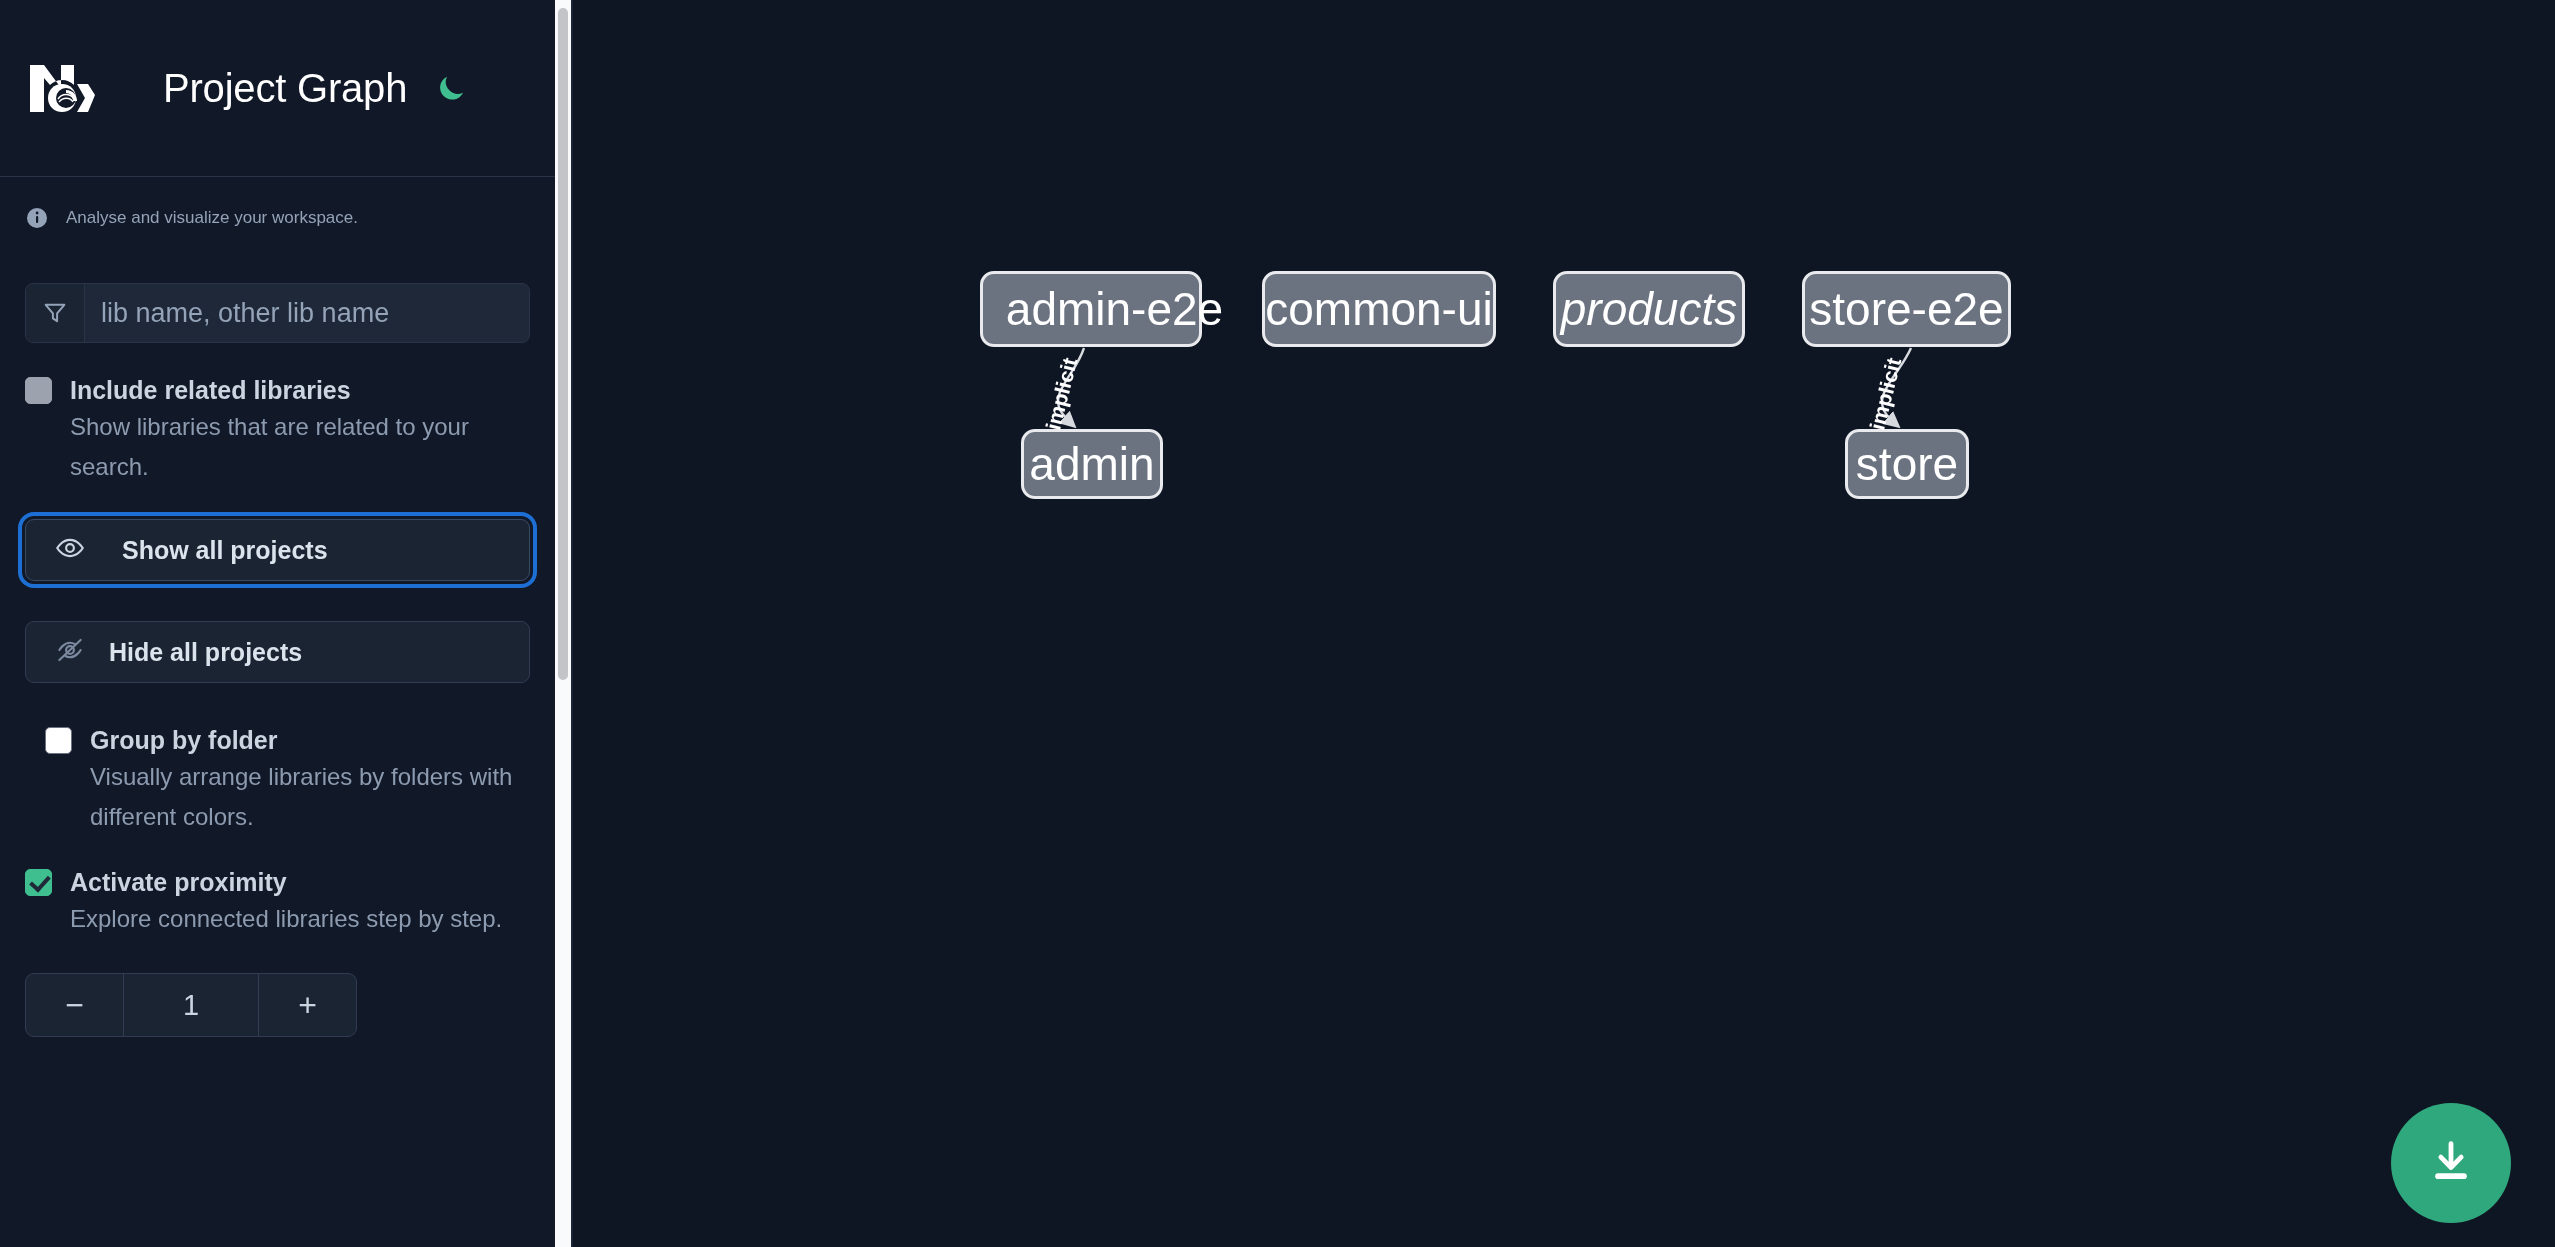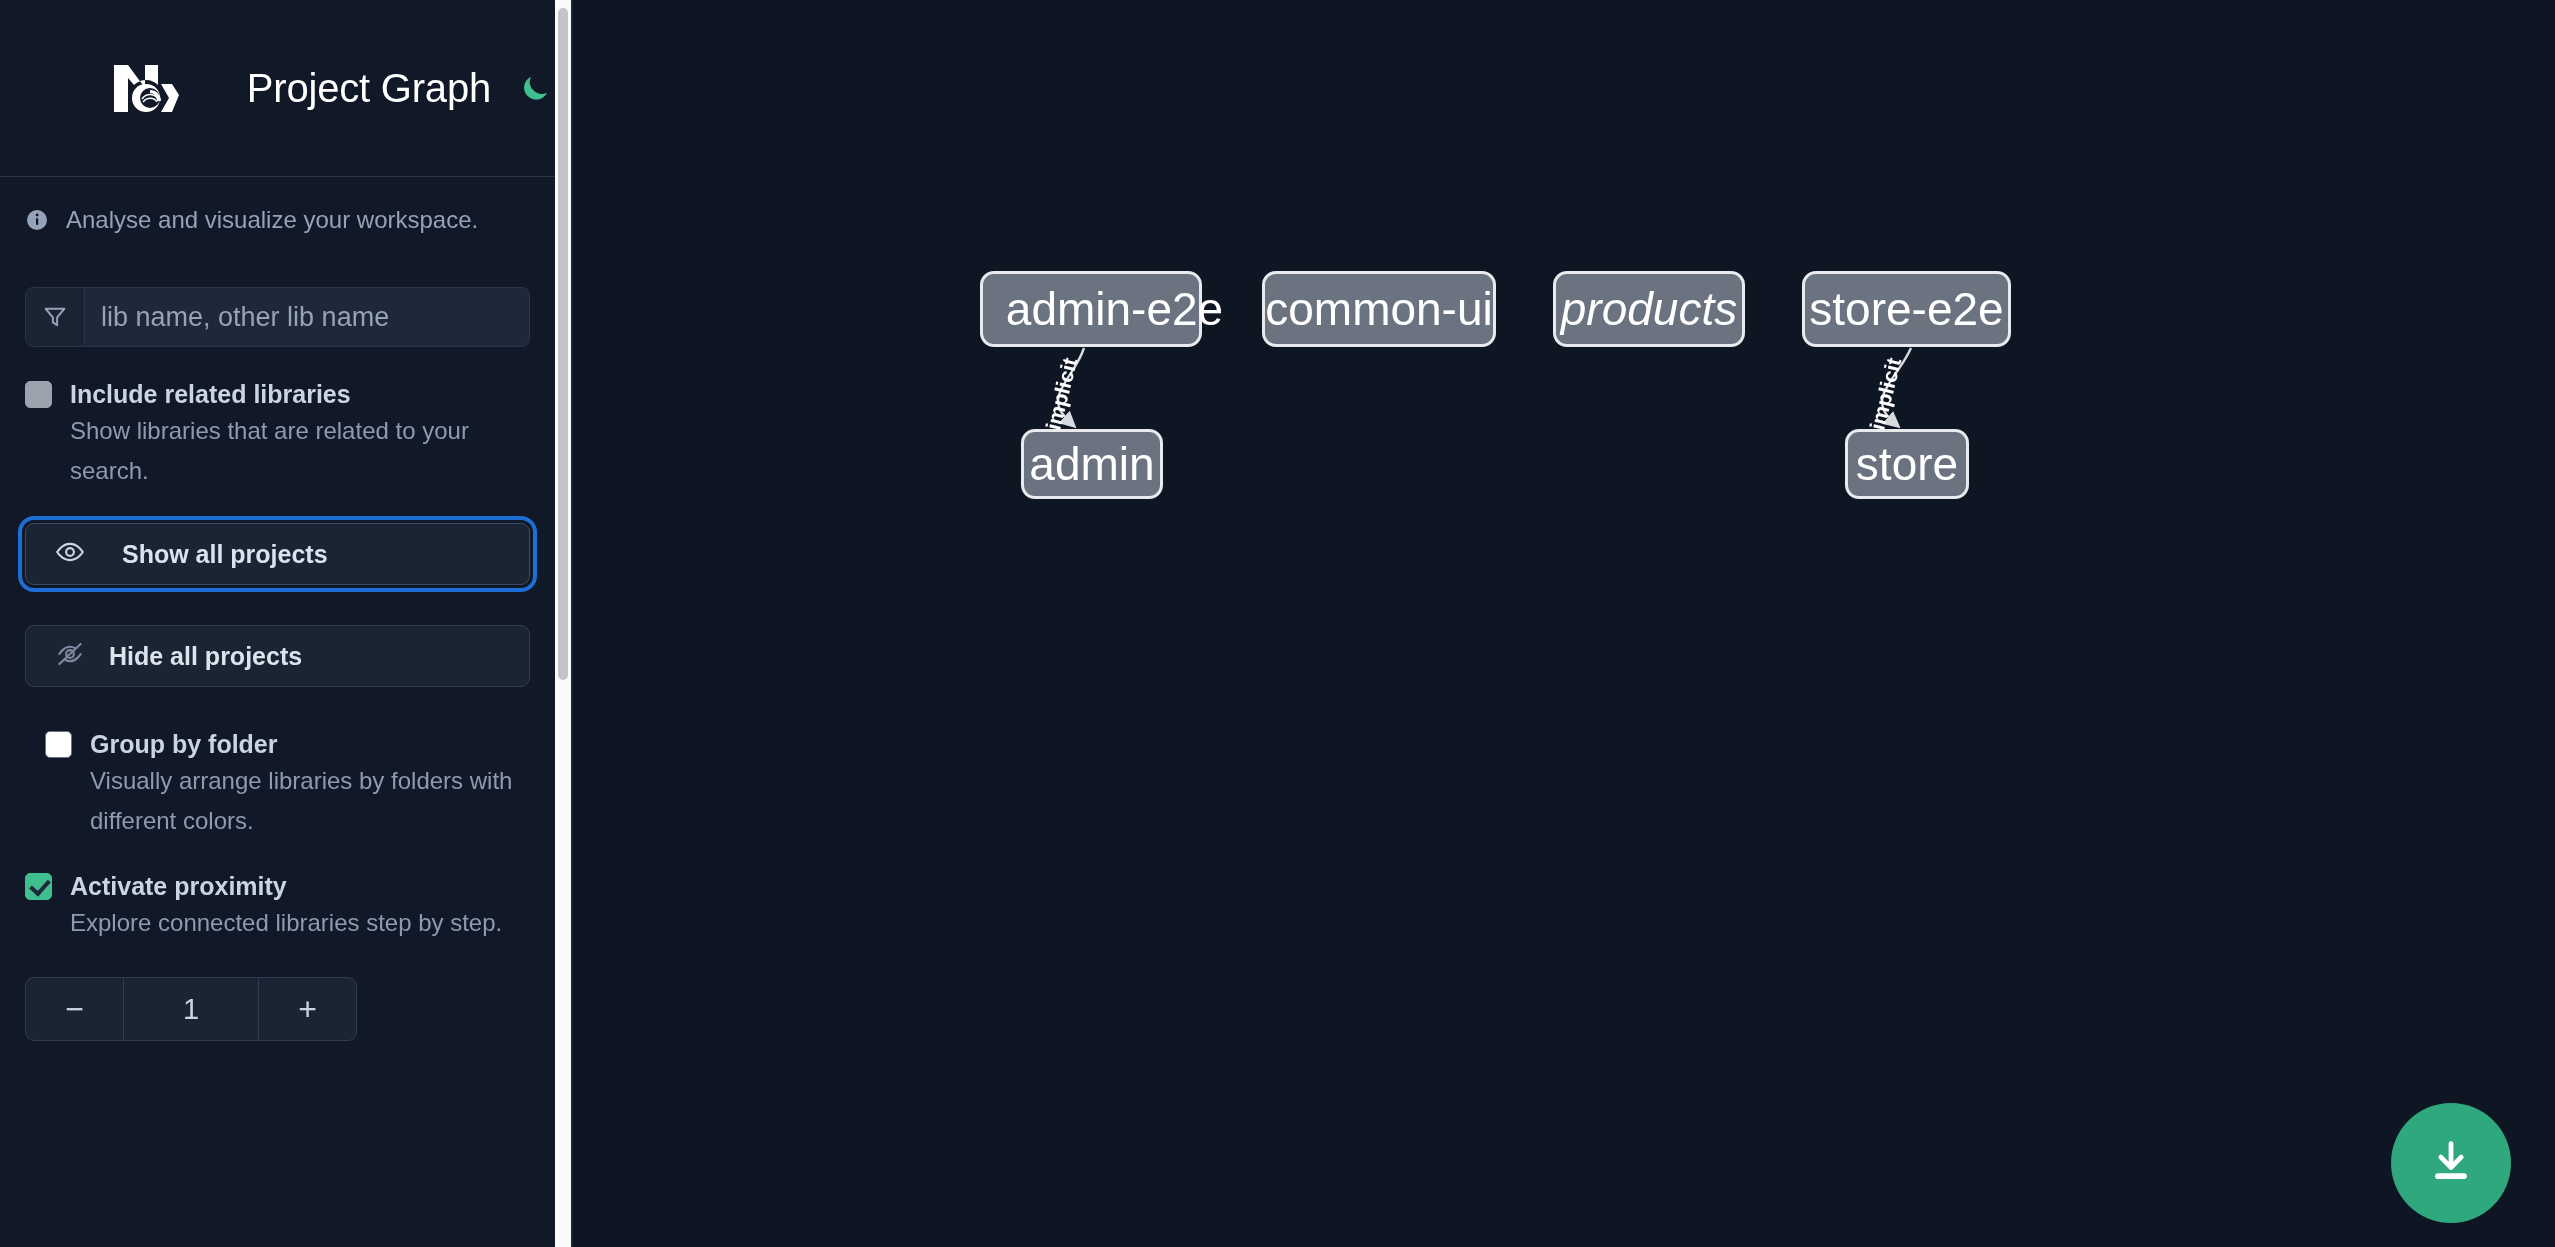--- a/index.html
+++ b/index.html
@@ -49,21 +49,20 @@
   }
 
   
   .sb-header {
     display: flex;
     align-items: center;
     height: 177px;
     padding-left: 25px;
     box-sizing: border-box;
     border-bottom: 1px solid #2a3448;
-    justify-content: flex-end;
   }
   .nx-logo { width: 100px; height: 67px; flex: 0 0 auto; }
   .app-title {
     color: #ffffff;
     font-size: 40px;
     font-weight: 500;
     margin-left: 38px;
     letter-spacing: -0.2px;
     white-space: nowrap;
   }
@@ -77,21 +76,21 @@
   
   .sb-tagline {
     display: flex;
     align-items: center;
     padding: 29px 25px 0 25px;
     gap: 17px;
   }
   .info-icon { flex: 0 0 auto; width: 24px; height: 24px; }
   .tagline-text {
     color: #94a3b8;
-    font-size: 24px;
+    font-size: 17px;
     white-space: nowrap;
   }
 
   
   .sb-search-wrap { padding: 53px 25px 0 25px; }
   .search-box {
     display: flex;
     align-items: center;
     height: 58px;
     background: #1e2838;

